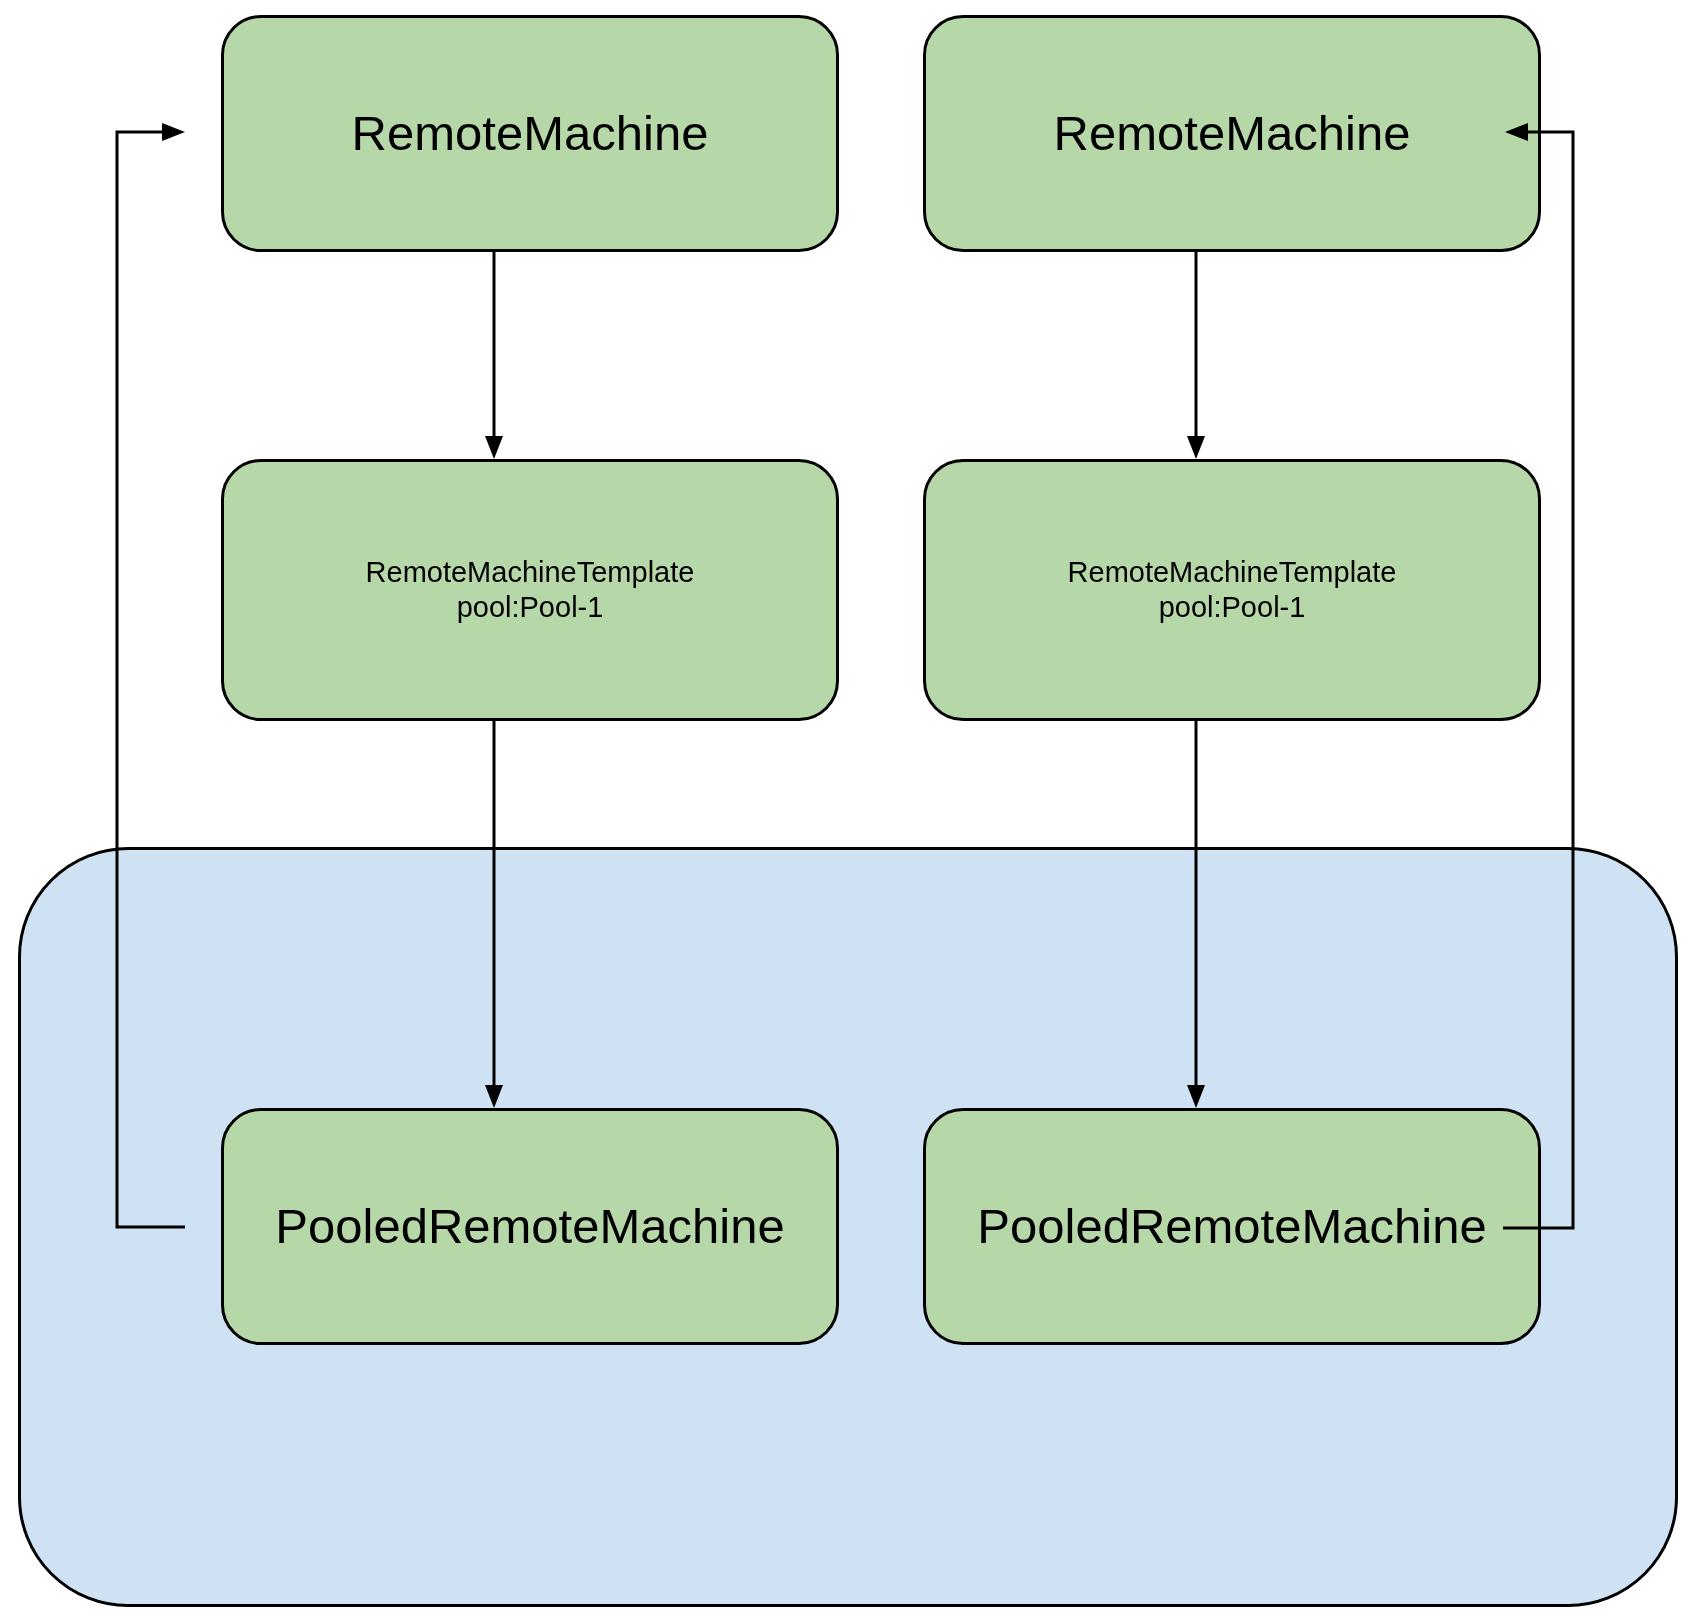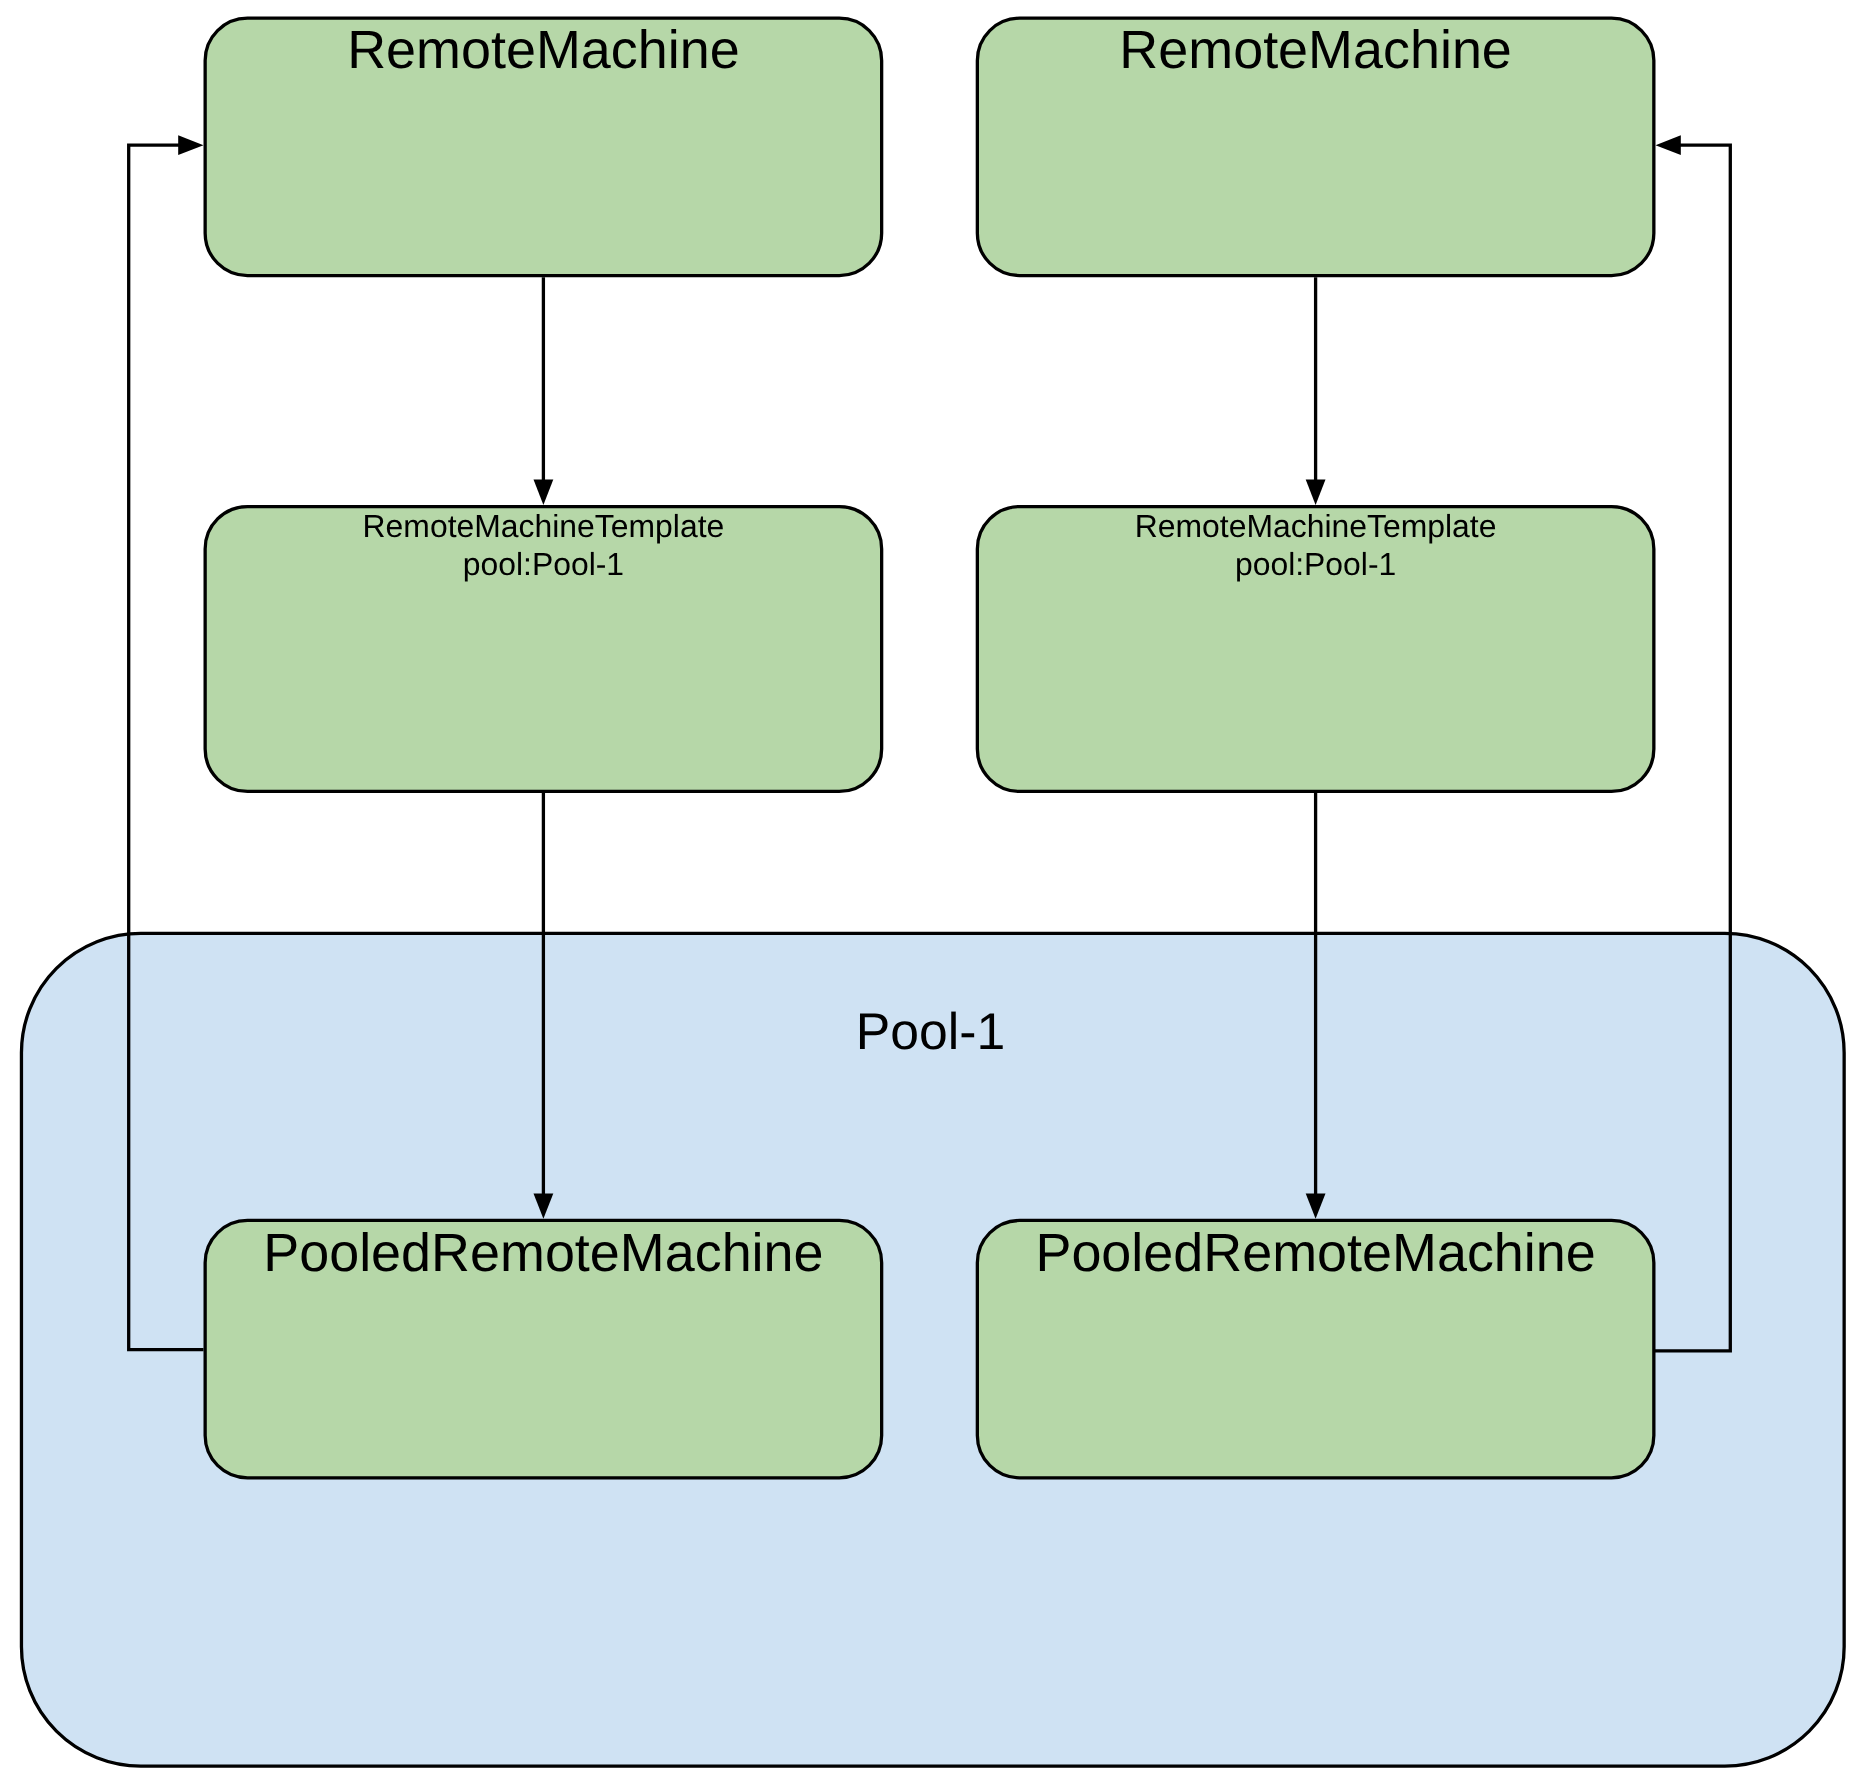--- a/index.html
+++ b/index.html
@@ -49,24 +49,25 @@
   }
   .node {
     position: absolute;
     background: var(--node-fill, #b6d7a8);
     border: 3px solid var(--line, #000000);
     border-radius: 40px;
     box-sizing: border-box;
     display: flex;
     flex-direction: column;
     align-items: center;
-    justify-content: flex-start;
+    justify-content: center;
     text-align: center;
     color: var(--line, #000000);
     z-index: 2;
+    margin-left: 36px;
   }
   .node .label {
     font-size: 49px;
     line-height: 1.15;
   }
   .node .label-sm {
     font-size: 29px;
     line-height: 1.22;
   }
   .rm1 { left: 185px; top: 15px;  width: 618px; height: 237px; }
@@ -77,21 +78,20 @@
   .p2  { left: 887px; top: 1108px; width: 618px; height: 237px; }
   .edge { stroke: var(--line, #000000); stroke-width: 3; fill: none; }
   .head { fill: var(--line, #000000); stroke: none; }
 </style>
 </head>
 <body>
 
 <div class="canvas">
 
   <div class="pool"></div>
-  <div class="pool-label">Pool-1</div>
 
   <svg class="edges-layer" viewBox="0 0 1692 1616" xmlns="http://www.w3.org/2000/svg">
 
     <g>
       <path class="edge" d="M 494 252 L 494 440"></path>
       <polygon class="head" points="494,459 485,436 503,436"></polygon>
     </g>
 
     <g>
       <path class="edge" d="M 1196 252 L 1196 440"></path>

